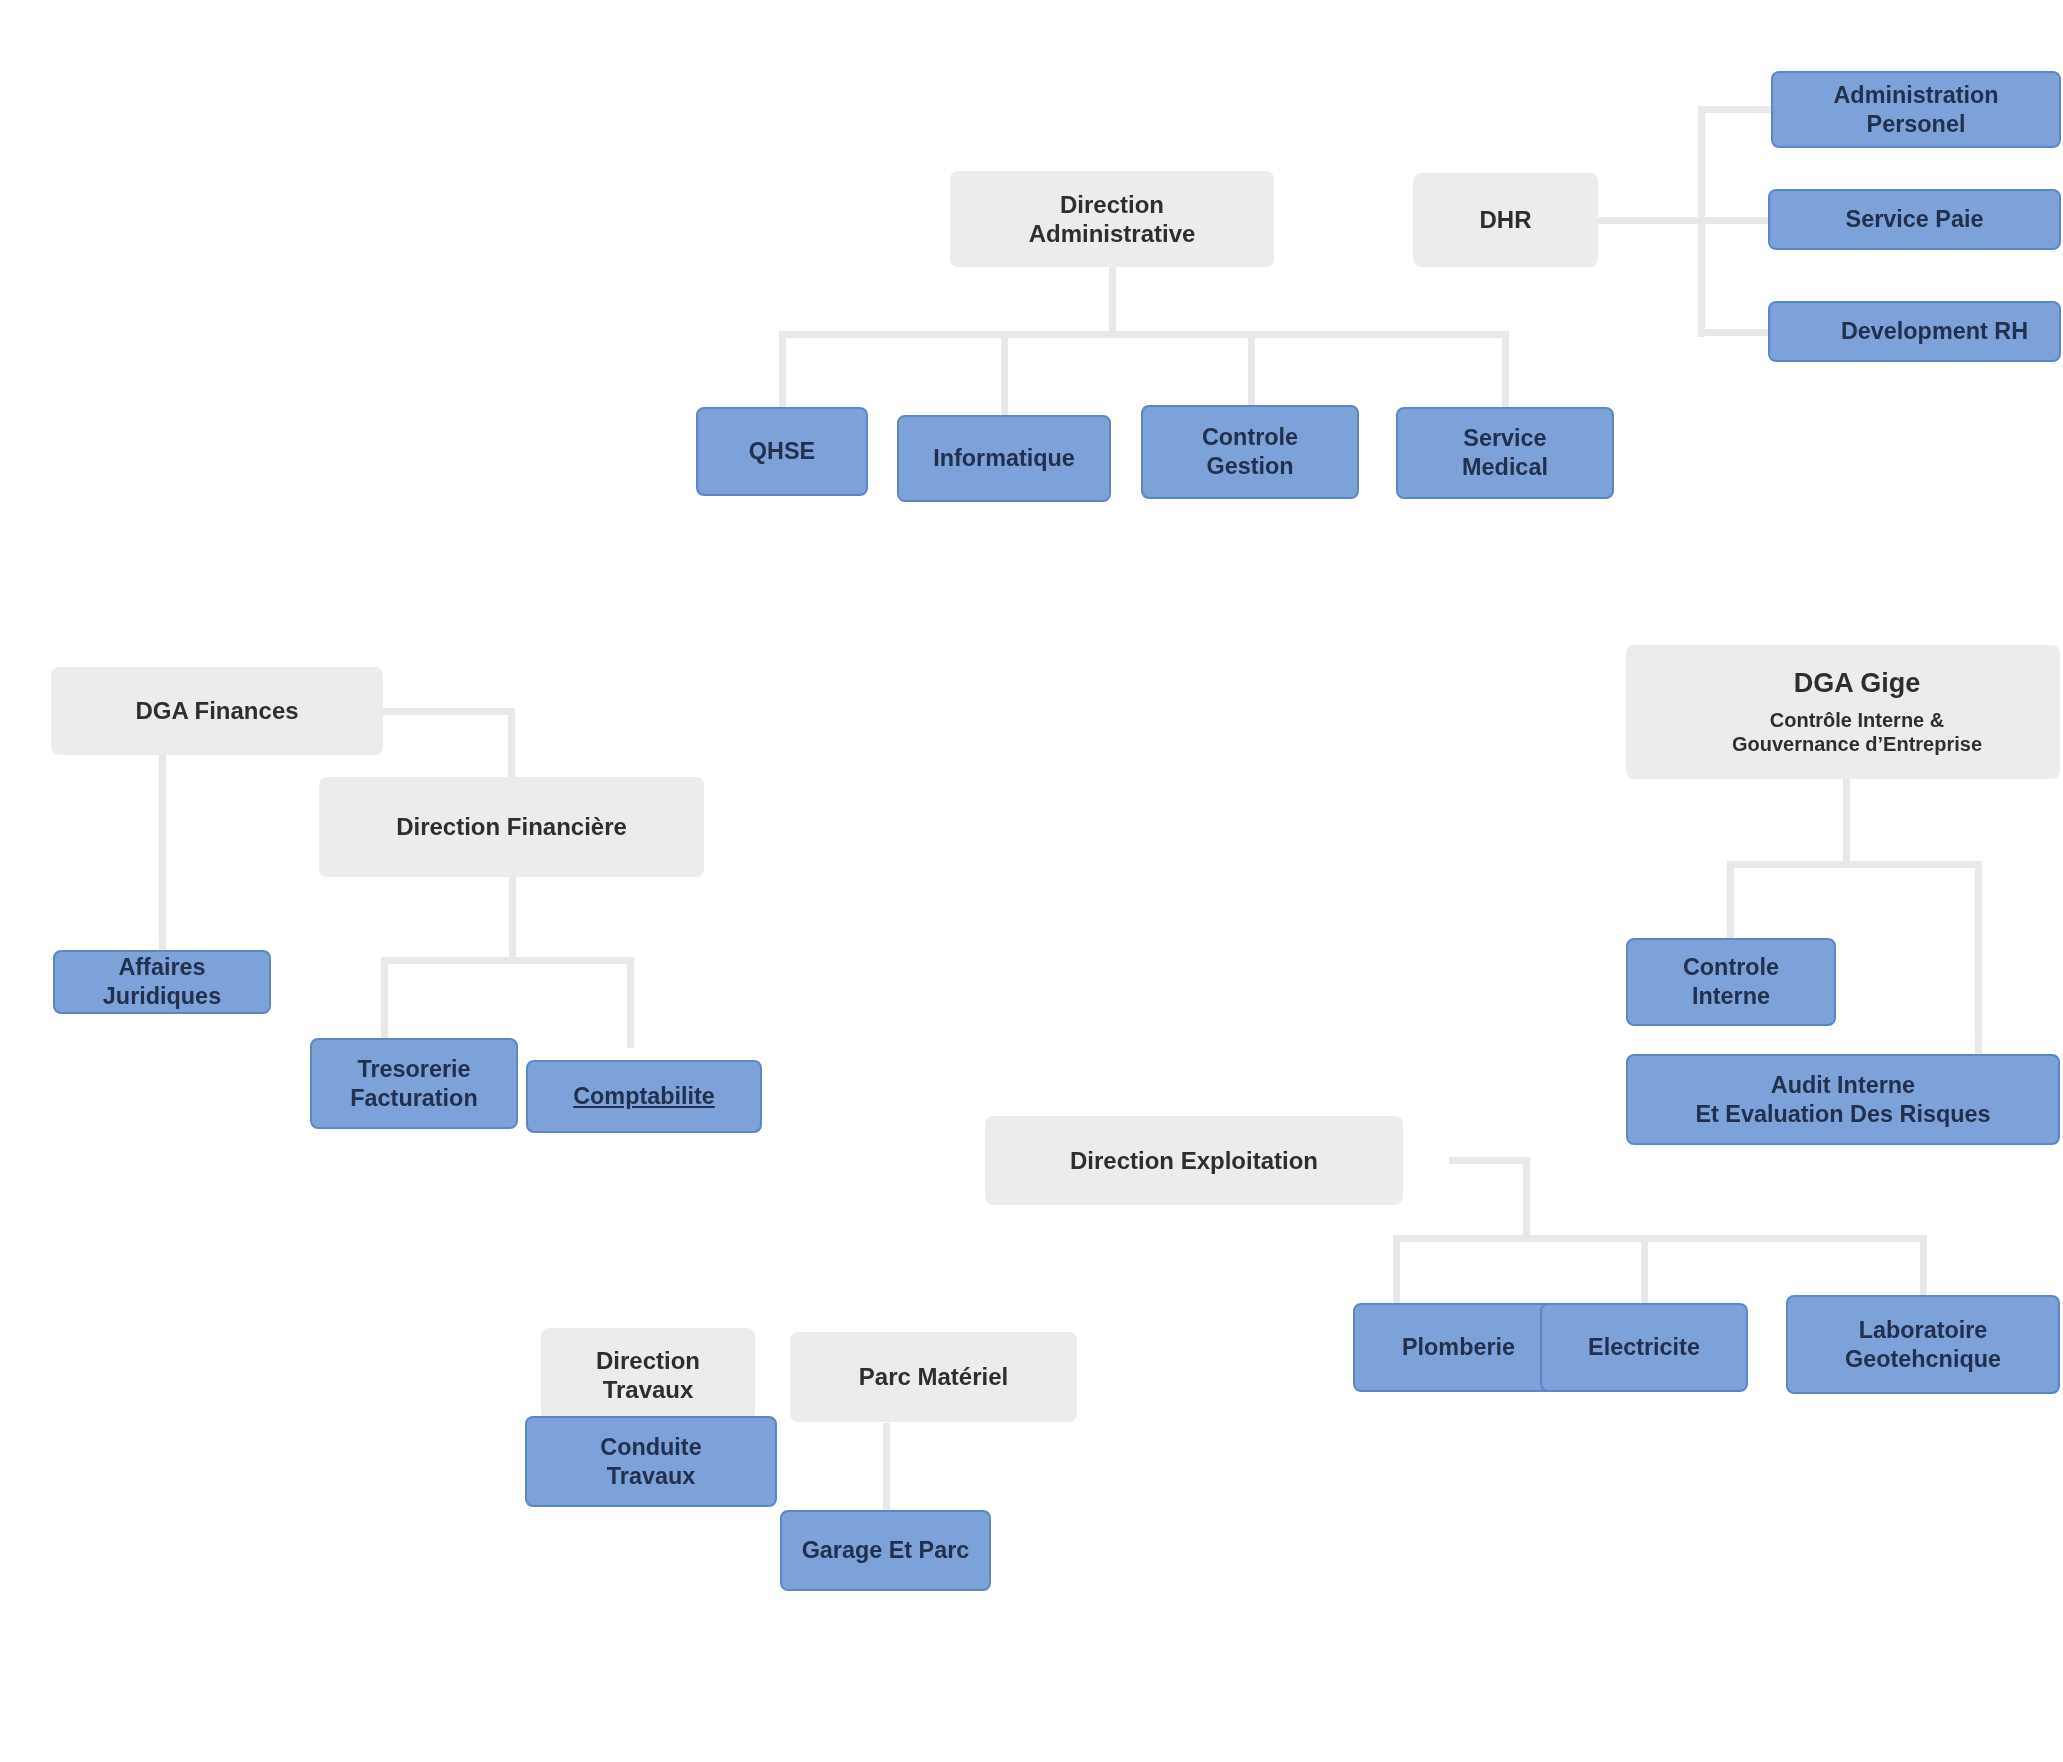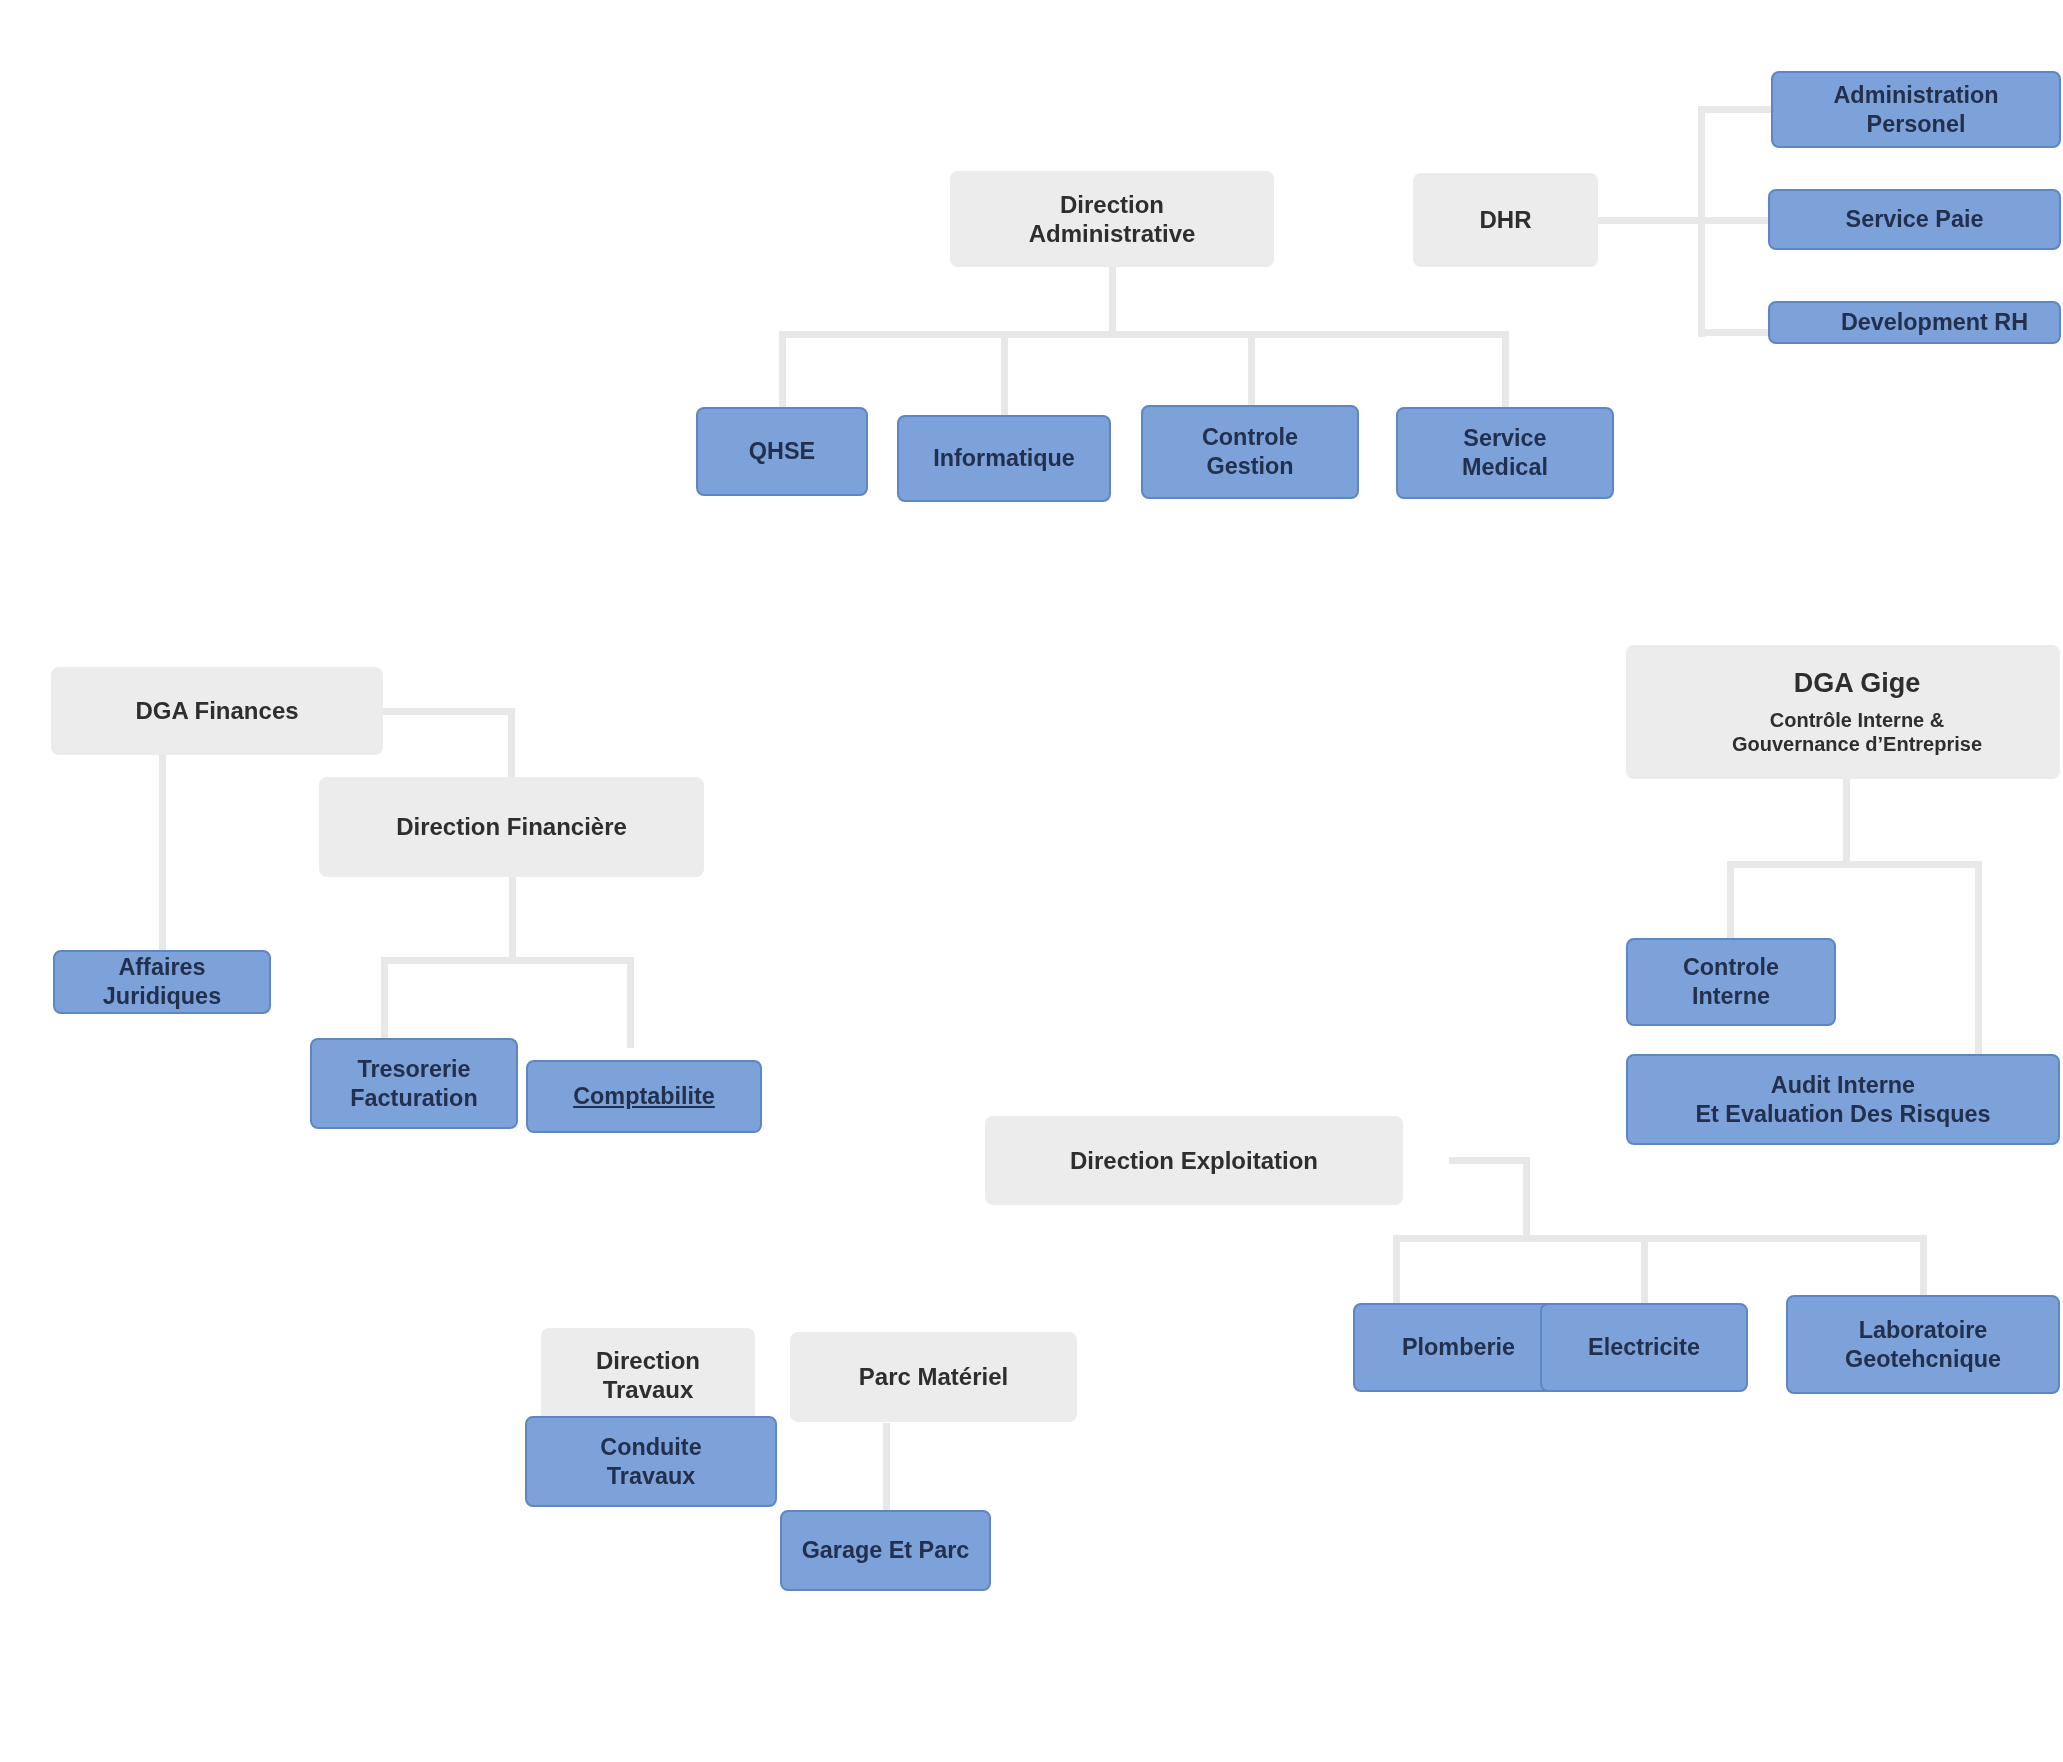--- a/index.html
+++ b/index.html
@@ -88,21 +88,21 @@
   <div class="node gray" style="left:950px;top:171px;width:324px;height:96px;">Direction
 Administrative</div>
 
   <div class="node gray" style="left:1396px;top:173px;width:185px;height:94px;margin-left:17px;">DHR</div>
 
   <div class="node blue" style="left:1771px;top:71px;width:290px;height:77px;">Administration
 Personel</div>
 
   <div class="node blue" style="left:1768px;top:189px;width:293px;height:61px;">Service Paie</div>
 
-  <div class="node blue" style="left:1768px;top:301px;width:293px;height:43px;padding-left:48px;">Development RH</div>
+  <div class="node blue" style="left:1768px;top:301px;width:293px;height:61px;padding-left:48px;">Development RH</div>
 
   <div class="node blue" style="left:696px;top:407px;width:172px;height:89px;">QHSE</div>
 
   <div class="node blue" style="left:897px;top:415px;width:214px;height:87px;">Informatique</div>
 
   <div class="node blue" style="left:1141px;top:405px;width:218px;height:94px;">Controle
 Gestion</div>
 
   <div class="node blue" style="left:1396px;top:407px;width:218px;height:92px;">Service
 Medical</div>

